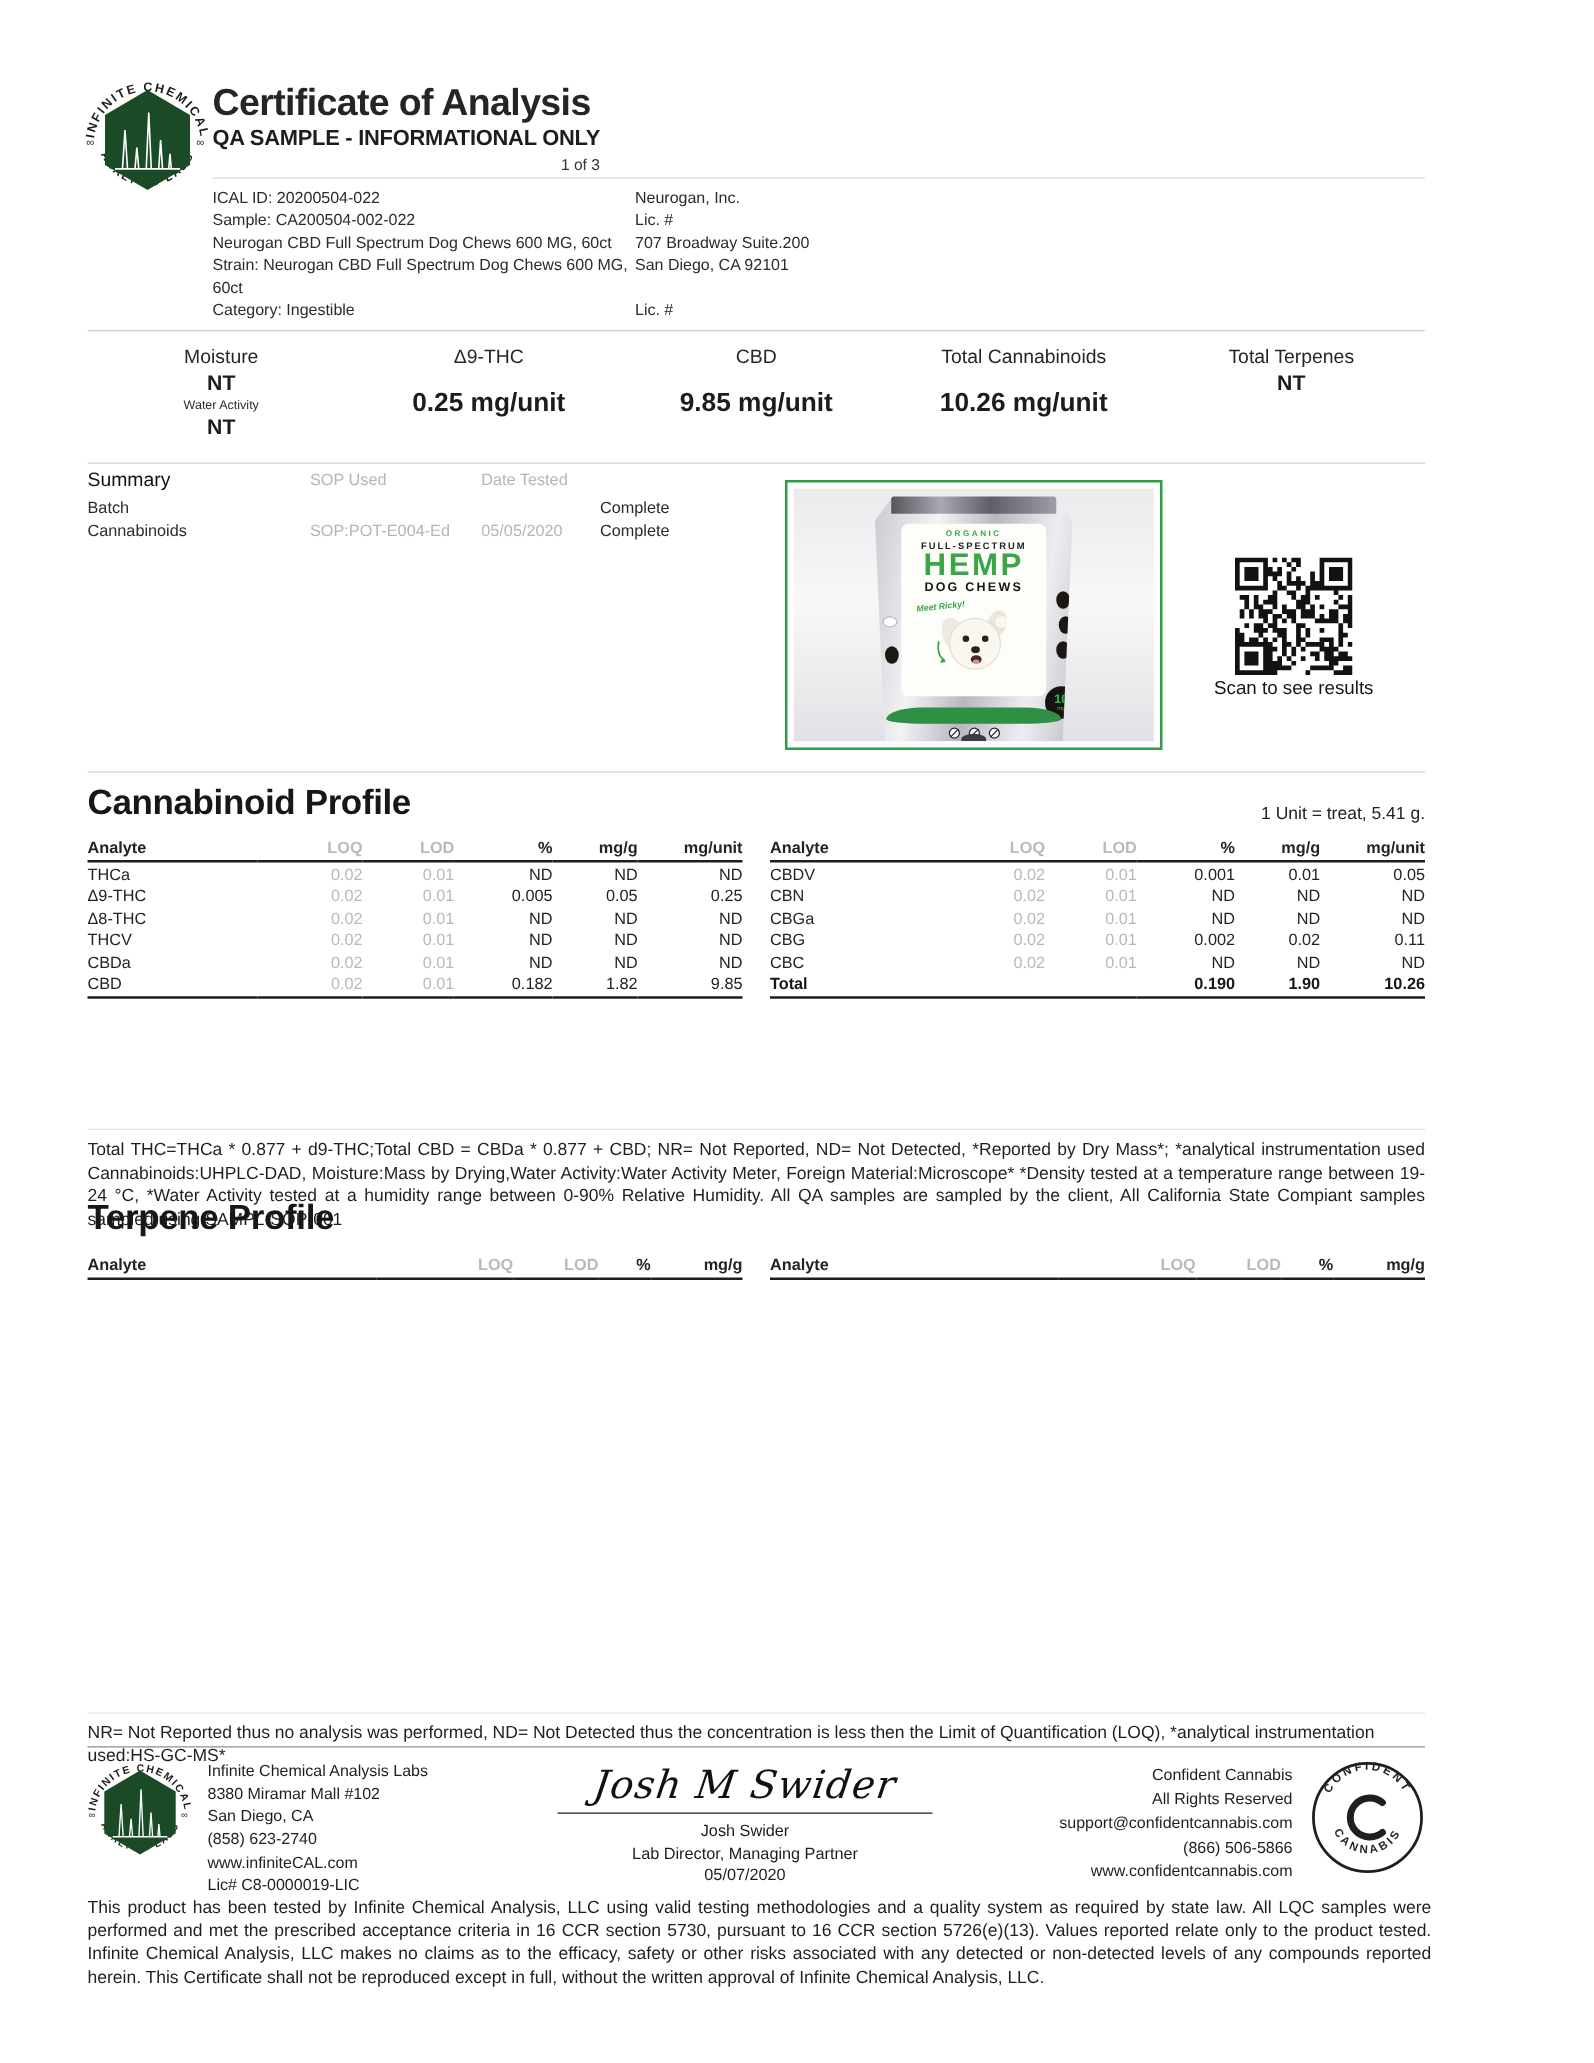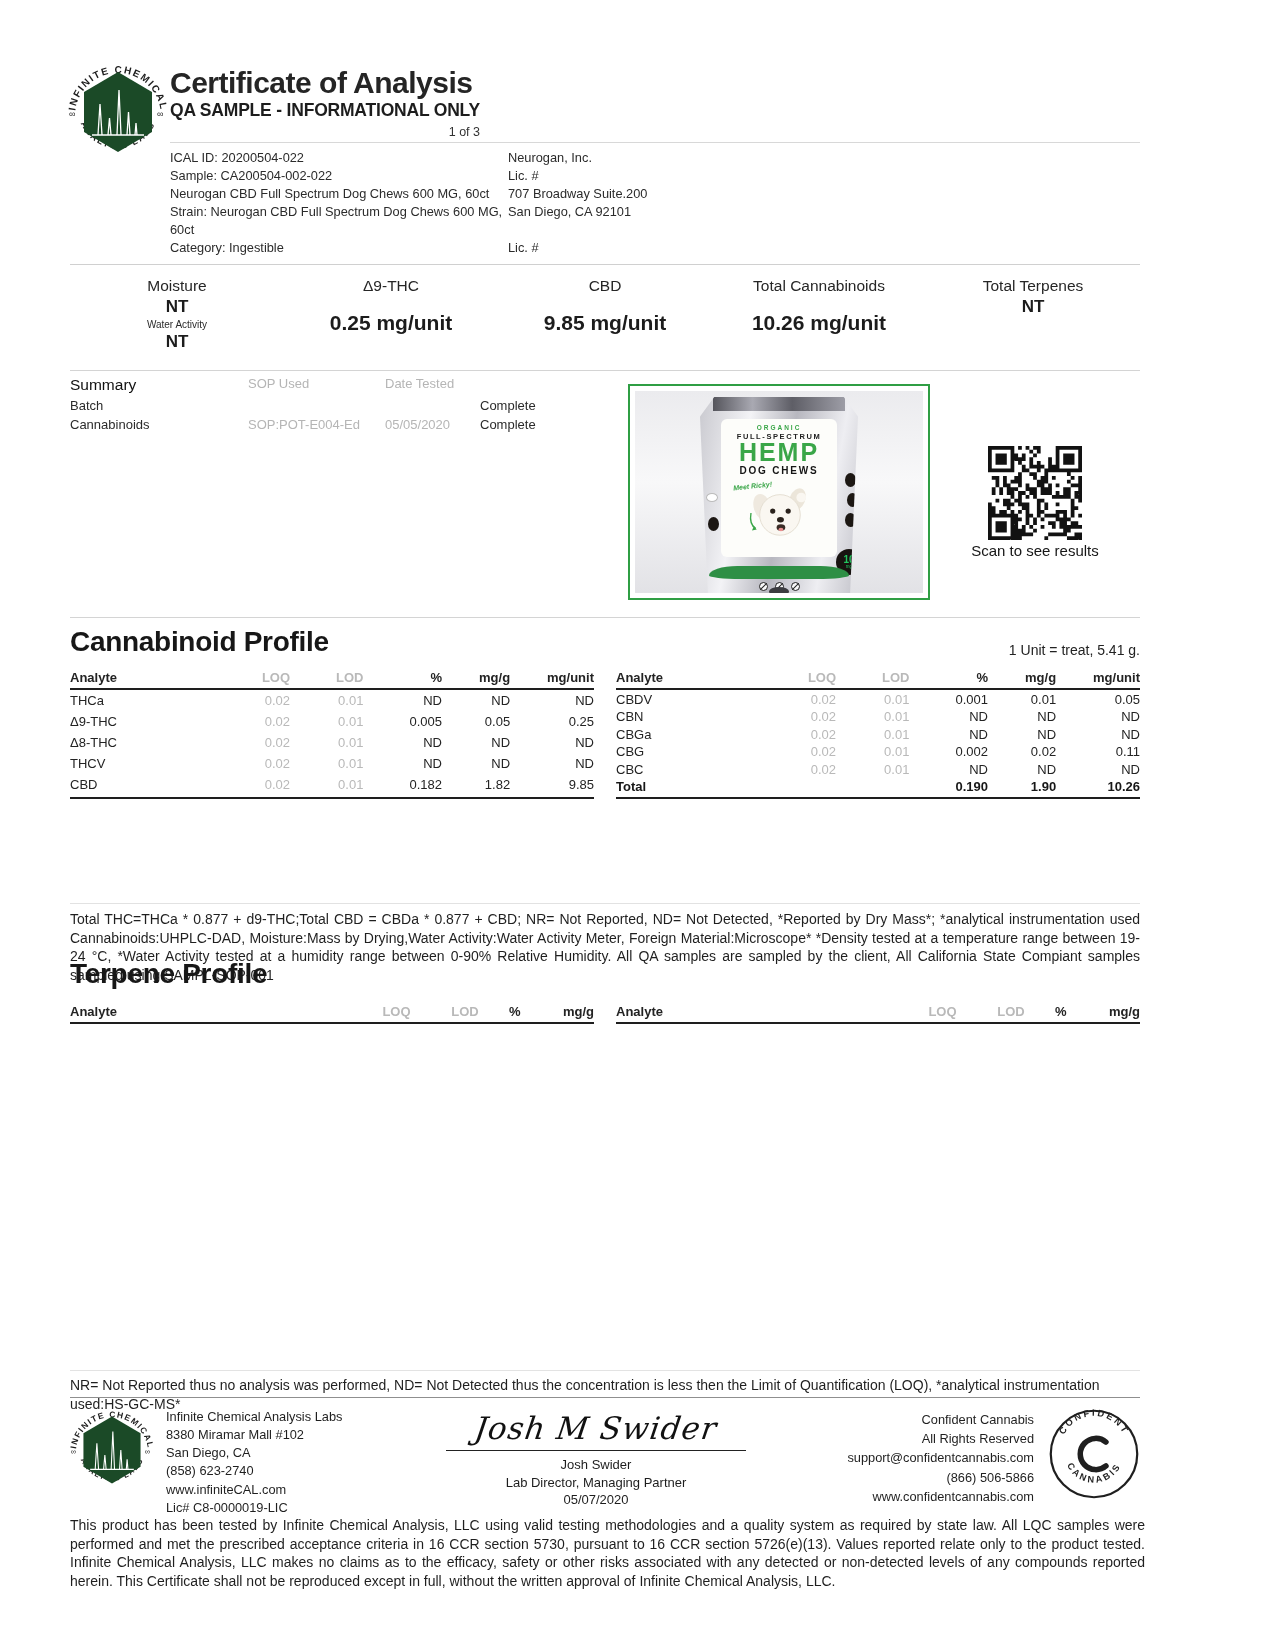--- a/index.html
+++ b/index.html
@@ -305,20 +305,28 @@
           </tr>
           <tr>
             <td>THCV</td>
             <td>0.02</td>
             <td>0.01</td>
             <td>ND</td>
             <td>ND</td>
             <td>ND</td>
           </tr>
           <tr>
+            <td>CBDa</td>
+            <td>0.02</td>
+            <td>0.01</td>
+            <td>ND</td>
+            <td>ND</td>
+            <td>ND</td>
+          </tr>
+          <tr>
             <td>CBD</td>
             <td>0.02</td>
             <td>0.01</td>
             <td>0.182</td>
             <td>1.82</td>
             <td>9.85</td>
           </tr>
         </tbody>
     </table>
     <table id="cann-right">

